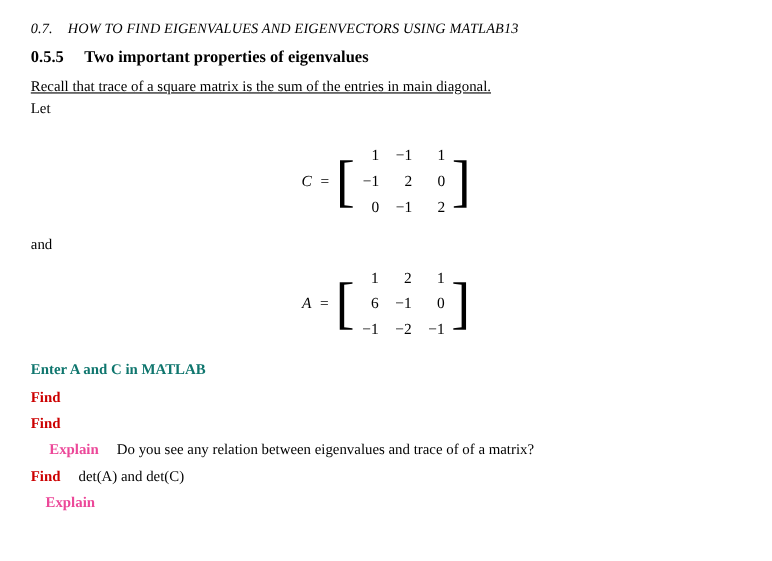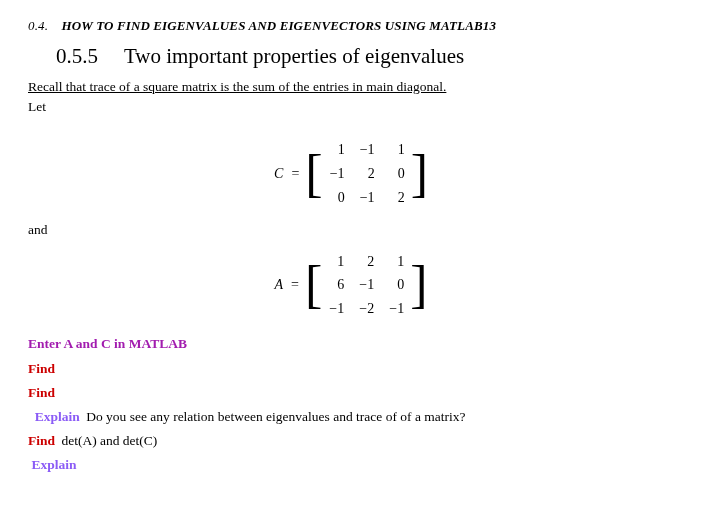--- a/index.html
+++ b/index.html
@@ -13,28 +13,27 @@
       min-height: 510px;
     }
     .page-header {
       font-style: italic;
       font-size: 13px;
       margin-bottom: 10px;
       letter-spacing: 0.01em;
     }
     .page-header span.bold-title {
       font-style: italic;
-      font-weight: bold;
+      font-weight: normal;
     }
     .section-title {
-      font-size: 21px;
-      font-weight: normal;
+      font-size: 15px;
+      font-weight: bold;
       margin-bottom: 8px;
       margin-top: 2px;
-      margin-left: 28px;
     }
     .intro-text {
       font-size: 13.5px;
       margin-bottom: 2px;
       line-height: 1.5;
       text-decoration: underline;
     }
     .let-text {
       font-size: 13.5px;
       margin-bottom: 21px;
@@ -88,43 +87,44 @@
     .instruction-block {
       font-size: 13.5px;
       margin-top: 8px;
       line-height: 1.7;
     }
     .instruction-line {
       display: flex;
       flex-wrap: wrap;
       align-items: baseline;
       margin-bottom: 1px;
+      gap: 10px;
     }
     .kw-find {
       color: #cc0000;
       font-weight: bold;
       margin-right: 3px;
     }
     .kw-explain {
-      color: #8b5cf6;
+      color: #ec4899;
       font-weight: bold;
       margin-right: 3px;
     }
     .enter-line {
-      color: #a21caf;
+      color: #0f766e;
       font-weight: bold;
       font-size: 13.5px;
       margin-bottom: 2px;
     }
   </style>
 </head>
 <body>
 
 <div class="page-header">
-  <span>0.4.</span>
+  <span>0.7.</span>
   &nbsp;&nbsp;
   <span class="bold-title">
     <span>HOW TO FIND EIGENVALUES AND EIGENVECTORS USING MATLAB</span><span>13</span>
   </span>
 </div>
 
 <div class="section-title">
   <span>0.5.5</span>
   &nbsp;&nbsp;&nbsp;
   <span>Two important properties of eigenvalues</span>

